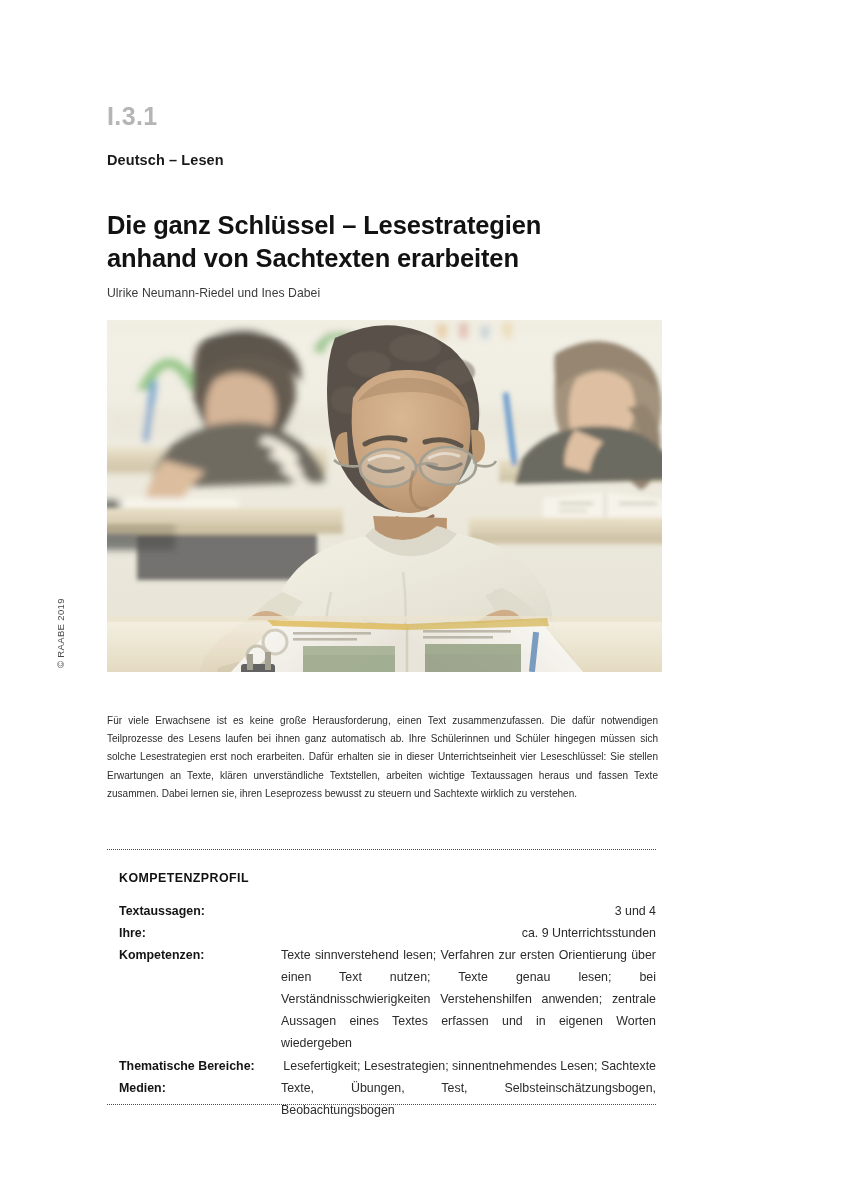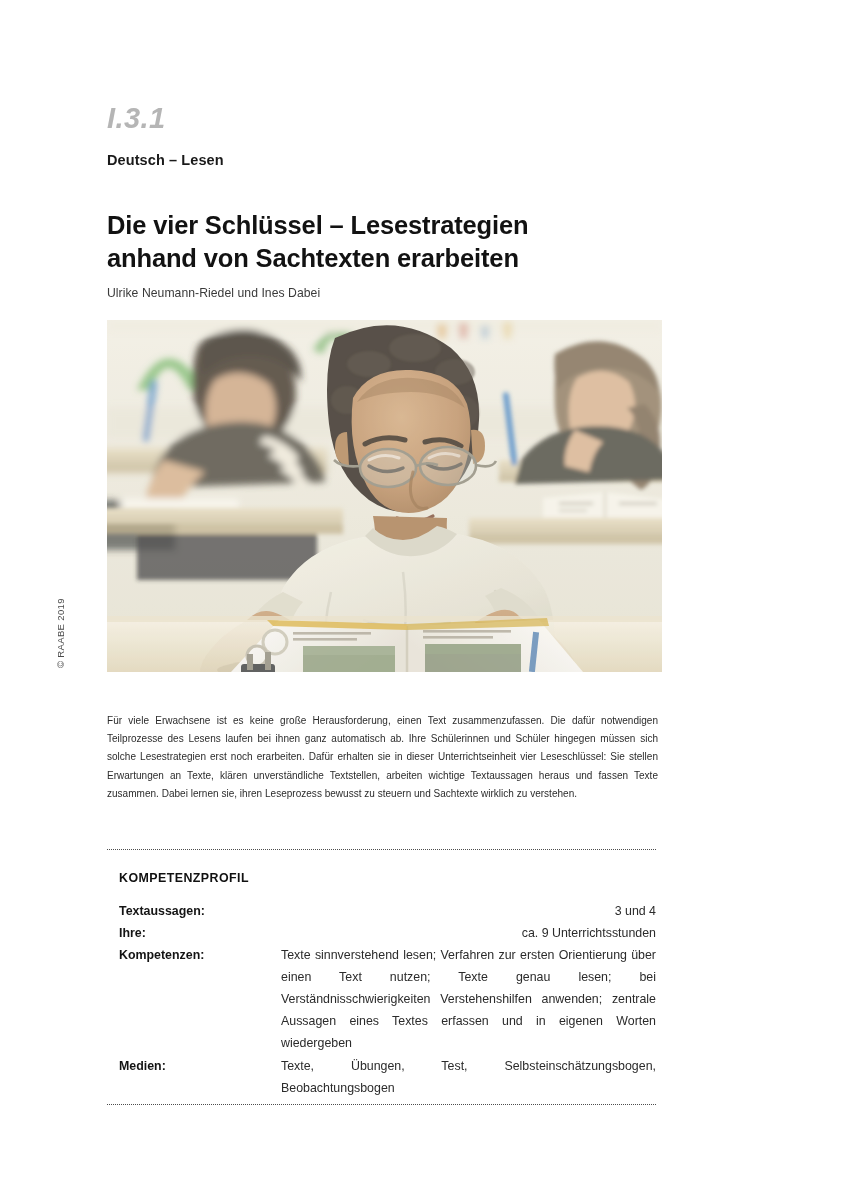--- a/index.html
+++ b/index.html
@@ -40,27 +40,26 @@
     letter-spacing: 0.35px;
     color: #4a4a4a;
     white-space: nowrap;
     font-family: "Liberation Sans", sans-serif;
   }
 
   .chapter-no {
     position: absolute;
     left: 107px;
     top: 104px;
-    font-size: 29px;
+    font-size: 25px;
     font-weight: 600;
     color: #b5b5b5;
     letter-spacing: 0.4px;
     line-height: 1;
     font-family: "Liberation Sans", sans-serif;
-    font-style: italic;
   }
 
   .subject-line {
     position: absolute;
     left: 107px;
     top: 152px;
     font-size: 14.5px;
     font-weight: bold;
     color: #1a1a1a;
     letter-spacing: 0.1px;
@@ -167,21 +166,21 @@
 
 <div class="page">
 
   <div class="copyright">© RAABE 2019</div>
 
   <div class="chapter-no">I.3.1</div>
 
   <div class="subject-line">Deutsch – Lesen</div>
 
   <h1 class="main-title">
-    <span class="l1">Die vier Schlüssel – Lesestrategien</span>
+    <span class="l1">Die ganz Schlüssel – Lesestrategien</span>
     <span class="l2">anhand von Sachtexten erarbeiten</span>
   </h1>
 
   <div class="authors">Ulrike Neumann-Riedel und Ines Dabei</div>
 
   <div class="photo-frame">
     <svg viewBox="0 0 555 352" preserveAspectRatio="xMidYMid slice">
       <defs>
         <linearGradient id="wallG" x1="0" y1="0" x2="0" y2="1">
           <stop offset="0%" stop-color="#f2f0e7"></stop>
@@ -432,20 +431,24 @@
       </tr>
       <tr>
         <td class="label">Ihre:</td>
         <td class="value nojustify">ca. 9 Unterrichtsstunden</td>
       </tr>
       <tr>
         <td class="label">Kompetenzen:</td>
         <td class="value">Texte sinnverstehend lesen; Verfahren zur ersten Orientierung über einen Text nutzen; Texte genau lesen; bei Verständnisschwierigkeiten Verstehenshilfen anwenden; zentrale Aussagen eines Textes erfassen und in eigenen Worten wiedergeben</td>
       </tr>
       <tr>
+        <td class="label">Thematische Bereiche:</td>
+        <td class="value nojustify">Lesefertigkeit; Lesestrategien; sinnentnehmendes Lesen; Sachtexte</td>
+      </tr>
+      <tr>
         <td class="label">Medien:</td>
         <td class="value">Texte, Übungen, Test, Selbsteinschätzungsbogen, Beobachtungsbogen</td>
       </tr>
     </tbody>
   </table>
 
   <div class="rule bottom"></div>
 
 </div>
 

